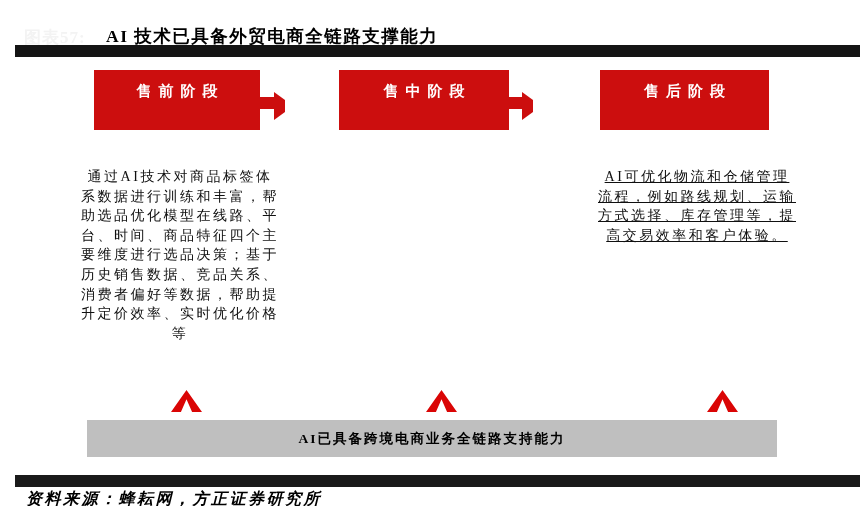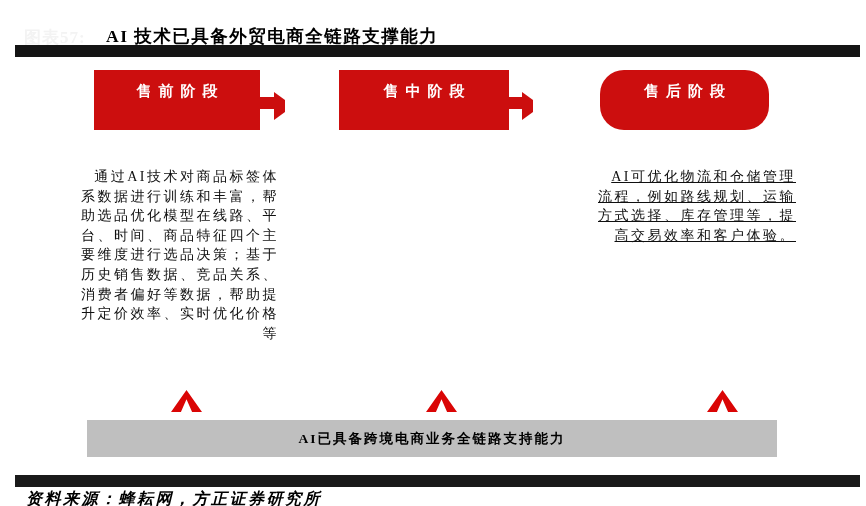--- a/index.html
+++ b/index.html
@@ -20,34 +20,34 @@
   .title-underline {
     position:absolute; left:3px; top:33px; width:858px; height:3px; background:#141414;
   }
   .stage-box {
     position:absolute; top:58px; height:60px; background:#cc0e0e;
     color:#ffffff; display:flex; align-items:flex-start; justify-content:center;
     font-size:15px; font-weight:bold; letter-spacing:7px; text-indent:7px;
   }
   .stage-box.b1 { left:82px;  width:166px; }
   .stage-box.b2 { left:327px; width:170px; }
-  .stage-box.b3 { left:588px; width:169px;border-radius:24px; }
+  .stage-box.b3 { left:588px; width:169px; }
   .flow-arrow { position:absolute; top:80px; width:26px; height:17px; }
   .flow-arrow .stub {
     position:absolute; left:0; top:5px; width:15px; height:7px; background:#cc0e0e;
   }
   .flow-arrow .head {
     position:absolute; left:14px; top:0; width:0; height:0;
     border-top:8.5px solid transparent; border-bottom:8.5px solid transparent;
     border-left:11px solid #cc0e0e;
   }
   .flow-arrow.a1 { left:248px; }
   .flow-arrow.a2 { left:496px; }
   .stage-desc {
-    position:absolute; top:149px; text-align:right;
+    position:absolute; top:149px; text-align:center;
     font-size:14px; line-height:19.6px; letter-spacing:2.5px; color:#101010;
   }
   .stage-desc.d1 { left:63px;  width:210px; }
   .stage-desc.d2 { left:310px; width:210px; }
   .stage-desc.d3 { left:580px; width:210px;text-decoration:underline; }
   .chevron-up {
     position:absolute; top:378px; width:31px; height:22px; background:#da0505;
     clip-path:polygon(50% 0%, 100% 100%, 68% 100%, 50% 42%, 32% 100%, 0% 100%);
   }
   .chevron-up.c1 { left:159px; }

